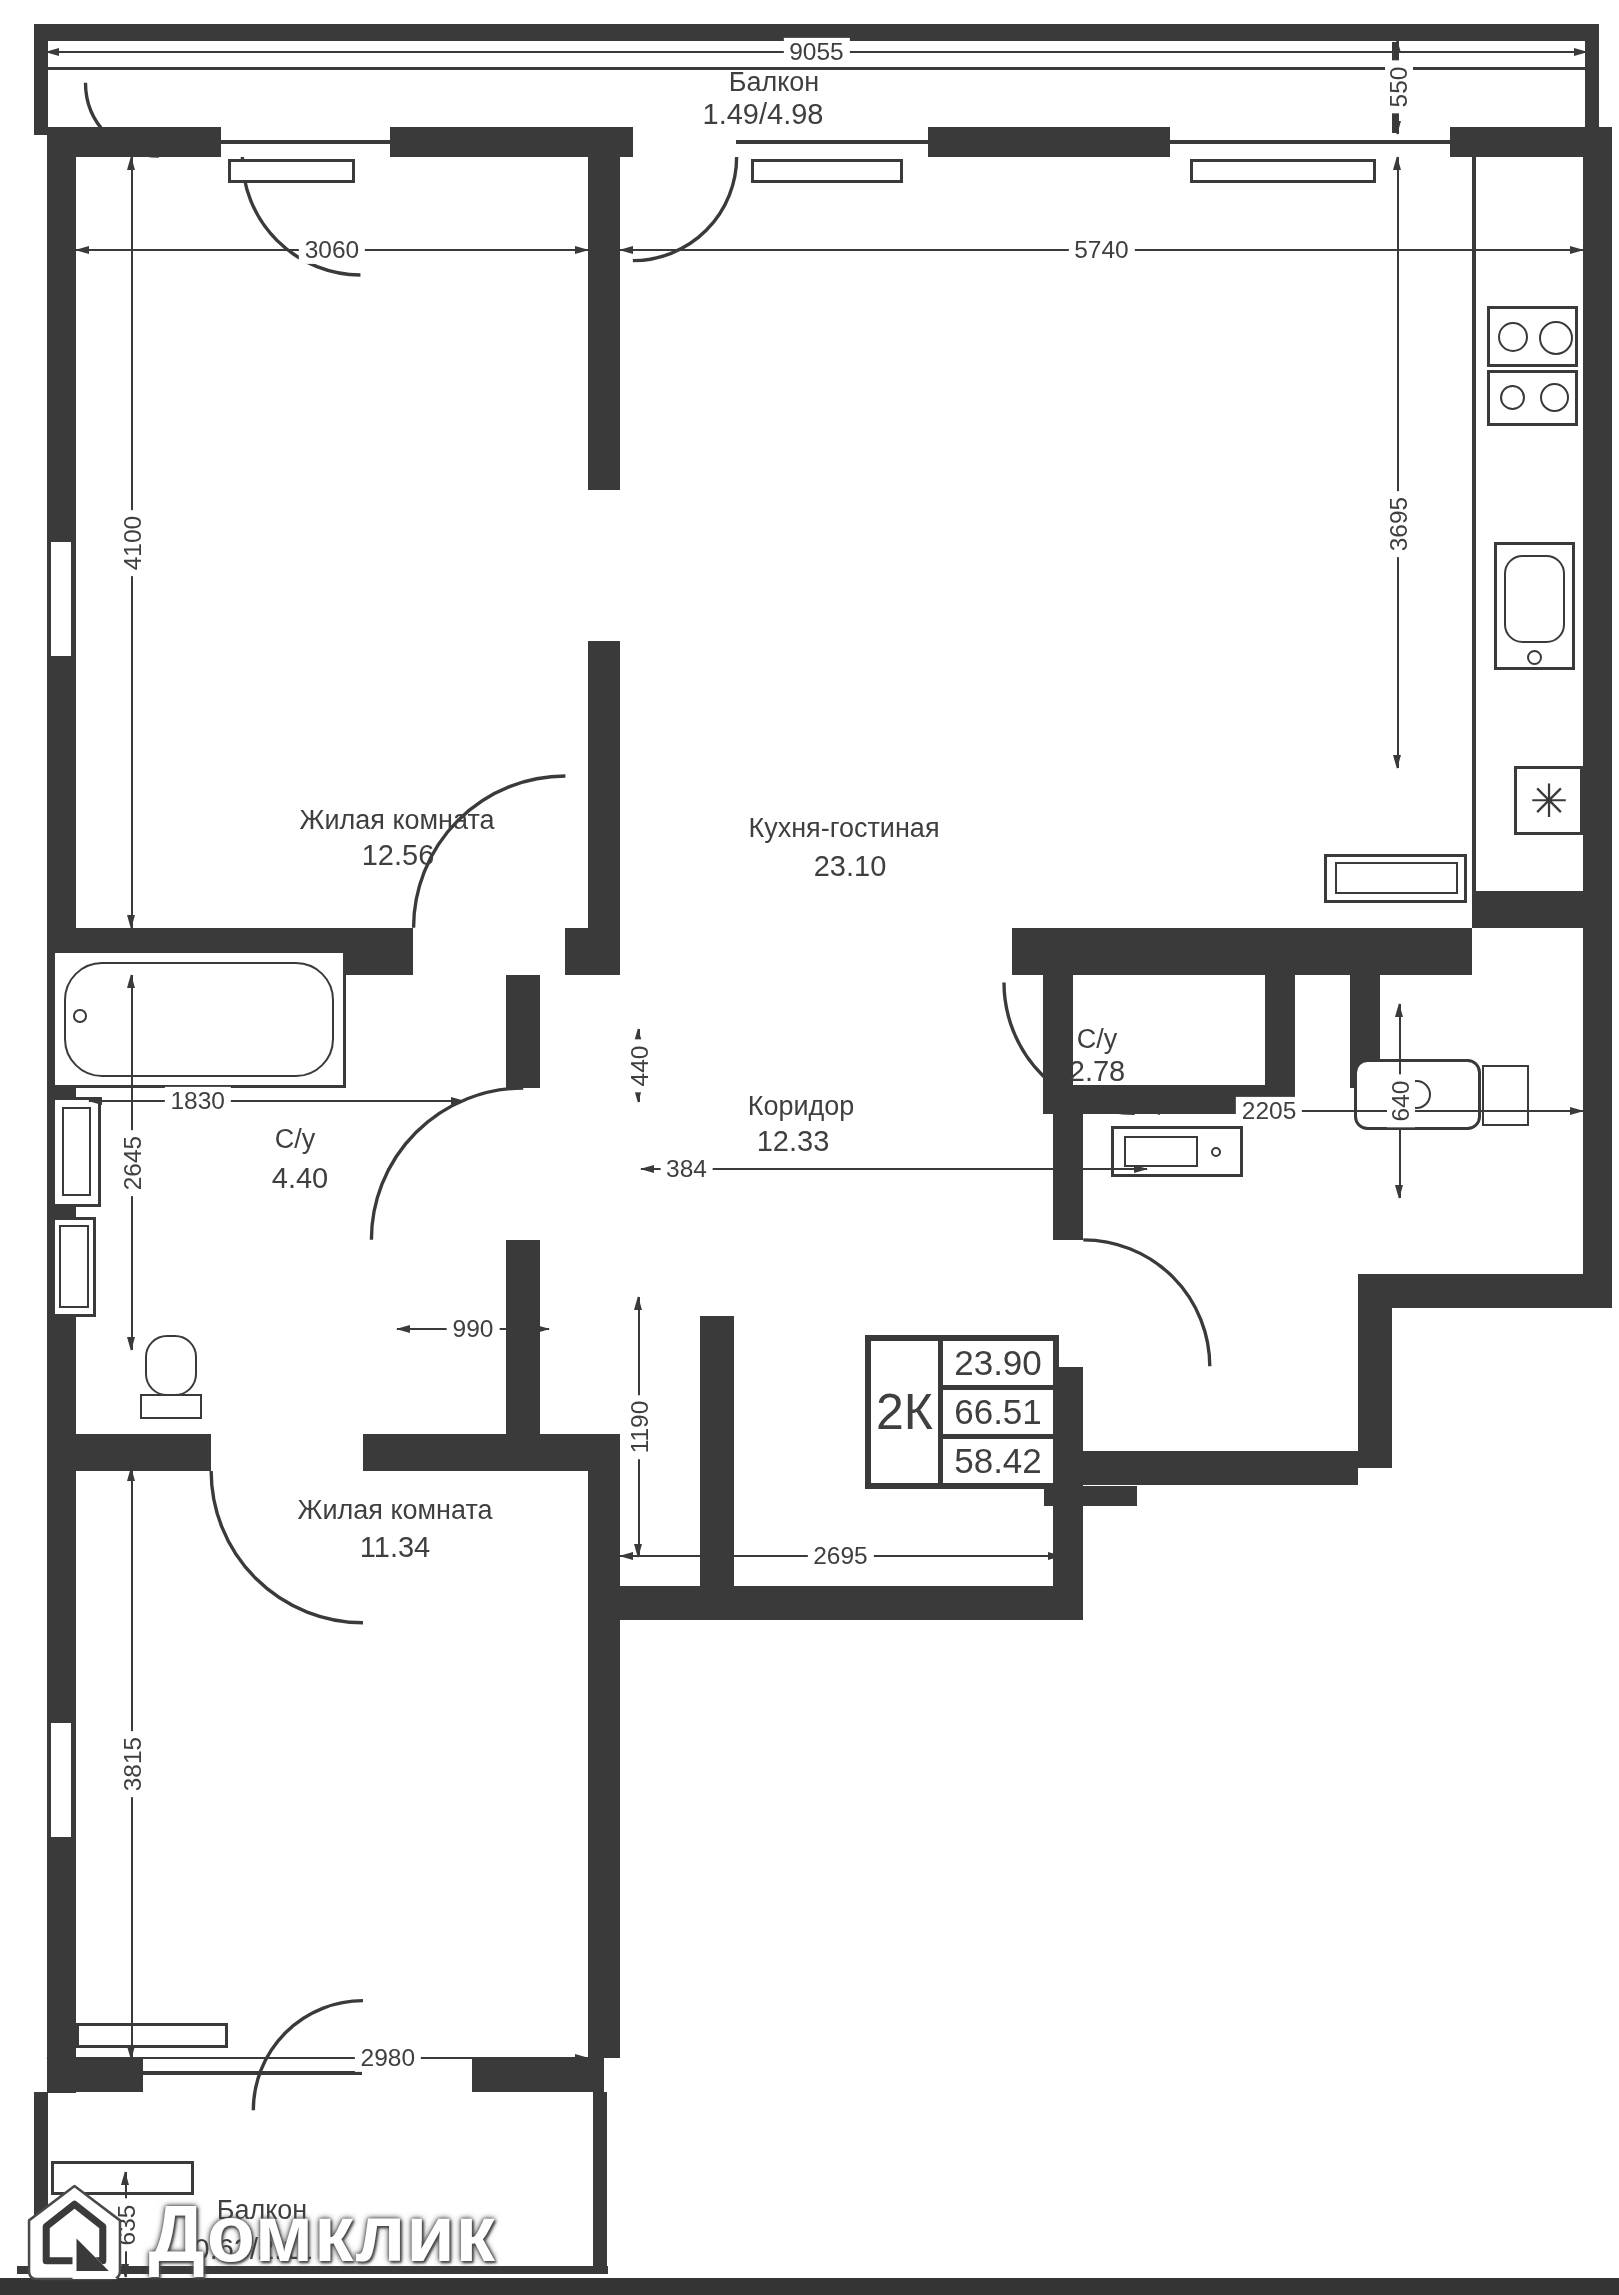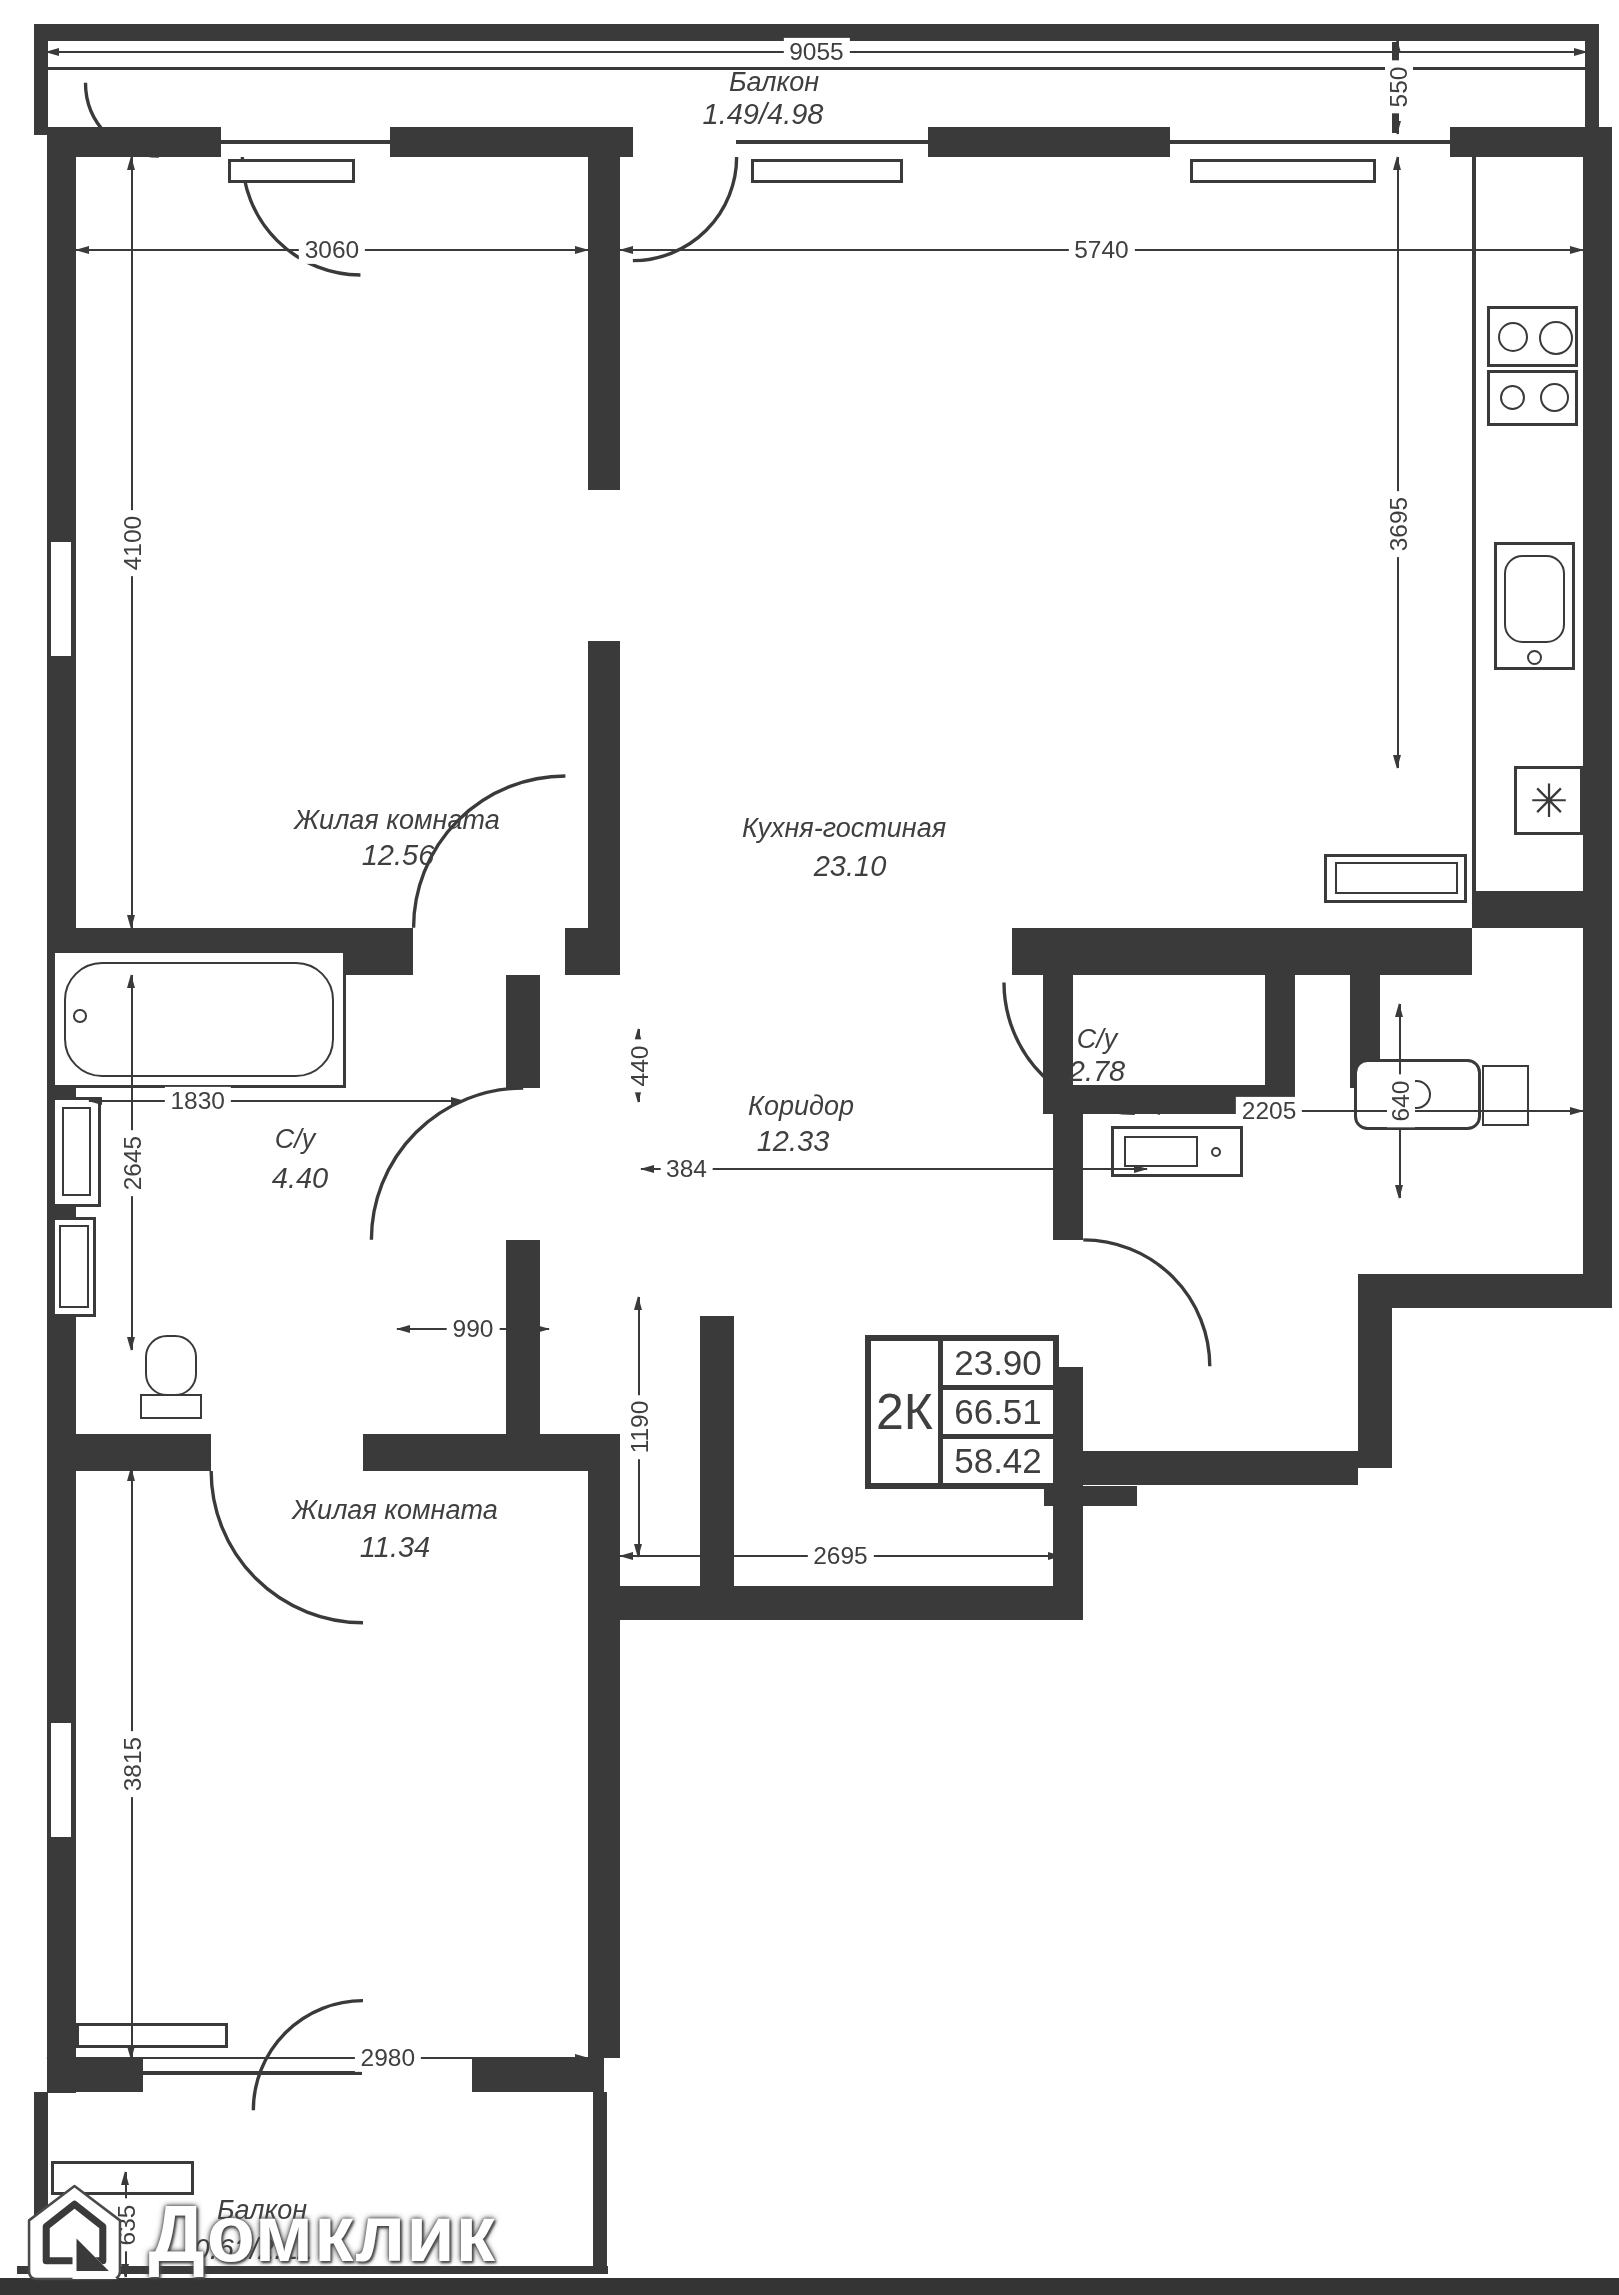--- a/index.html
+++ b/index.html
@@ -15,21 +15,21 @@
   .dim.v{border-left:2.5px solid var(--wall);}
   .dlab{position:absolute;background:#fff;padding:0 5.9px;white-space:nowrap;}
   .dim.h .dlab{left:50%;top:0;transform:translate(-50%,-54%);}
   .dim.v .dlab{left:0;top:50%;transform:translate(-50%,-50%) rotate(-90deg);}
   .ah{position:absolute;width:0;height:0;border-top:4.2px solid transparent;border-bottom:4.2px solid transparent;top:-5px;}
   .ah.l{left:-0.8px;border-right:14.3px solid var(--wall);}
   .ah.r{right:-0.8px;border-left:14.3px solid var(--wall);}
   .av{position:absolute;width:0;height:0;border-left:4.2px solid transparent;border-right:4.2px solid transparent;left:-5.9px;}
   .av.t{top:-0.8px;border-bottom:14.3px solid var(--wall);}
   .av.b{bottom:-0.8px;border-top:14.3px solid var(--wall);}
-  .rlab{position:absolute;transform:translate(-50%,-50%);white-space:nowrap;text-align:left;font-style:italic;}
+  .rlab{position:absolute;transform:translate(-50%,-50%);white-space:nowrap;text-align:left;}
   .rname{font-size:27px;}
   .rarea{font-size:29px;}
   .onln{background:#fff;padding:0 3.4px;}
   svg.arcs{position:absolute;left:0;top:0;pointer-events:none;}
   .stamp{position:absolute;left:865px;top:1335px;width:194px;height:154px;border:6.7px solid var(--wall);
          background:#fff;box-sizing:border-box;display:flex;}
   .stamp .c1{width:67px;border-right:5.9px solid var(--wall);display:flex;align-items:center;justify-content:center;
              font-size:50px;}
   .stamp .c2{flex:1;display:flex;flex-direction:column;}
   .stamp .c2 .cell{flex:1;display:flex;align-items:center;justify-content:center;font-size:35px;

